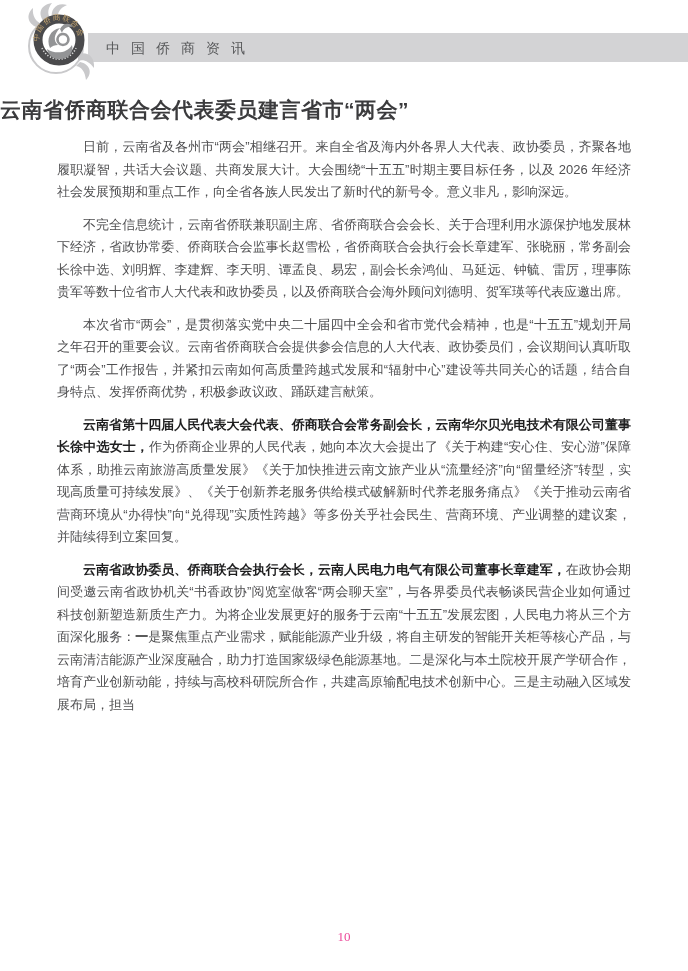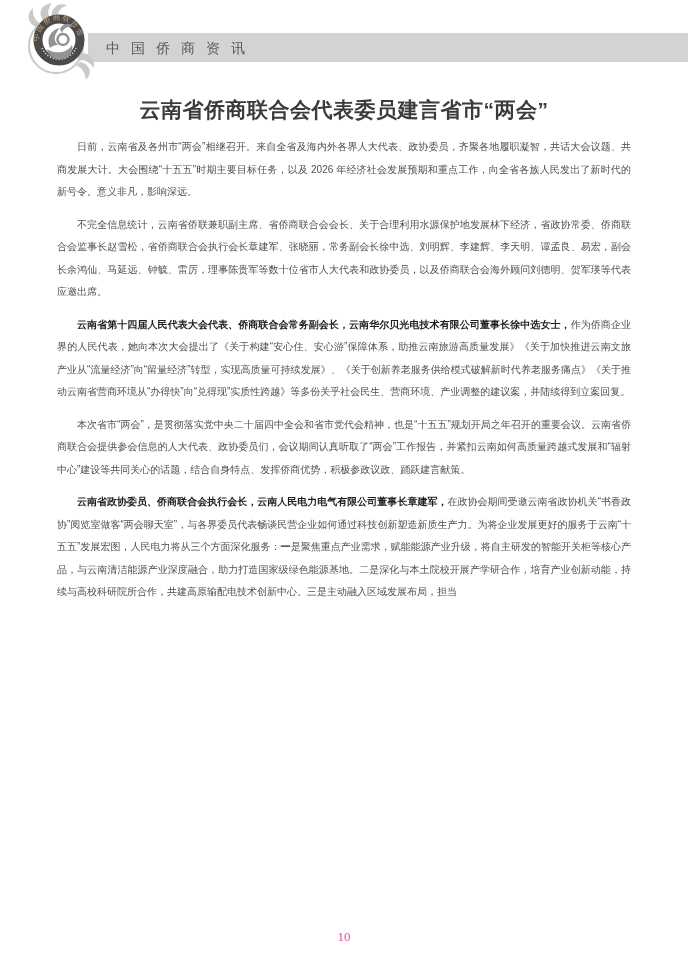--- a/index.html
+++ b/index.html
@@ -41,37 +41,36 @@
     position: absolute;
     left: 14px; top: 2px;
     width: 90px; height: 82px;
   }
 
   
   .article-title {
     position: absolute;
     top: 96px; left: 0; right: 0;
     margin: 0;
-    text-align: center;
     font-size: 21px;
     font-weight: bold;
     color: var(--title, #3b3b3d);
     letter-spacing: 0.5px;
   }
 
   
   .article-body {
     position: absolute;
     top: 136px;
     left: 57px;
     right: 57px;
   }
   .article-body p {
     margin: 10px 0 0 0;
-    font-size: 10px;
+    font-size: 13px;
     line-height: 22.5px;
     color: var(--body, #4e4e50);
     text-align: justify;
     text-indent: 2em;
   }
   .article-body p:first-child { margin-top: 0; }
   .article-body b {
     color: var(--bold, #1e1e1f);
     font-weight: bold;
   }
@@ -132,22 +131,22 @@
         <path d="M33 47 C40 52 53 52 58 43 C60 50 55 56 47 57 C39 58 34 53 33 47 Z"></path>
       </g>
     </svg>
   </div>
 
   <h1 class="article-title">云南省侨商联合会代表委员建言省市“两会”</h1>
 
   <main class="article-body">
       <p><span>日前，云南省及各州市“两会”相继召开。来自全省及海内外各界人大代表、政协委员，齐聚各地履职凝智，共话大会议题、共商发展大计。大会围绕“十五五”时期主要目标任务，以及 2026 年经济社会发展预期和重点工作，向全省各族人民发出了新时代的新号令。意义非凡，影响深远。</span></p>
       <p><span>不完全信息统计，云南省侨联兼职副主席、省侨商联合会会长、关于合理利用水源保护地发展林下经济，省政协常委、侨商联合会监事长赵雪松，省侨商联合会执行会长章建军、张晓丽，常务副会长徐中选、刘明辉、李建辉、李天明、谭孟良、易宏，副会长余鸿仙、马延远、钟毓、雷厉，理事陈贵军等数十位省市人大代表和政协委员，以及侨商联合会海外顾问刘德明、贺军瑛等代表应邀出席。</span></p>
+      <p><span>本次省市“两会”，是贯彻落实党中央二十届四中全会和省市党代会精神，也是“十五五”规划开局之年召开的重要会议。云南省侨商联合会提供参会信息的人大代表、政协委员们，会议期间认真听取了“两会”工作报告，并紧扣云南如何高质量跨越式发展和“辐射中心”建设等共同关心的话题，结合自身特点、发挥侨商优势，积极参政议政、踊跃建言献策。</span></p>
       <p><b>云南省第十四届人民代表大会代表、侨商联合会常务副会长，云南华尔贝光电技术有限公司董事长徐中选女士，</b><span>作为侨商企业界的人民代表，她向本次大会提出了《关于构建“安心住、安心游”保障体系，助推云南旅游高质量发展》《关于加快推进云南文旅产业从“流量经济”向“留量经济”转型，实现高质量可持续发展》、《关于创新养老服务供给模式破解新时代养老服务痛点》《关于推动云南省营商环境从“办得快”向“兑得现”实质性跨越》等多份关乎社会民生、营商环境、产业调整的建议案，并陆续得到立案回复。</span></p>
-      <p><span>本次省市“两会”，是贯彻落实党中央二十届四中全会和省市党代会精神，也是“十五五”规划开局之年召开的重要会议。云南省侨商联合会提供参会信息的人大代表、政协委员们，会议期间认真听取了“两会”工作报告，并紧扣云南如何高质量跨越式发展和“辐射中心”建设等共同关心的话题，结合自身特点、发挥侨商优势，积极参政议政、踊跃建言献策。</span></p>
       <p><b>云南省政协委员、侨商联合会执行会长，云南人民电力电气有限公司董事长章建军，</b><span>在政协会期间受邀云南省政协机关“书香政协”阅览室做客“两会聊天室”，与各界委员代表畅谈民营企业如何通过科技创新塑造新质生产力。为将企业发展更好的服务于云南“十五五”发展宏图，人民电力将从三个方面深化服务：</span><b>一</b><span>是聚焦重点产业需求，赋能能源产业升级，将自主研发的智能开关柜等核心产品，与云南清洁能源产业深度融合，助力打造国家级绿色能源基地。二是深化与本土院校开展产学研合作，培育产业创新动能，持续与高校科研院所合作，共建高原输配电技术创新中心。三是主动融入区域发展布局，担当</span></p>
     </main>
 
   <footer class="page-footer">
     <span class="page-number">10</span>
   </footer>
 
 </div>
 
 </body></html>

